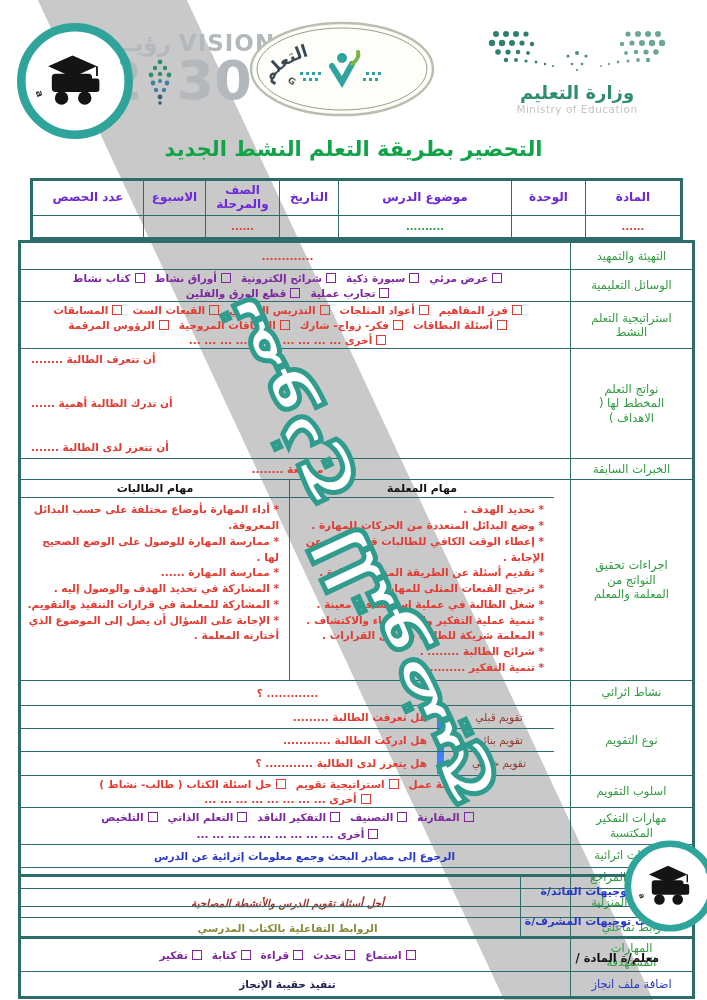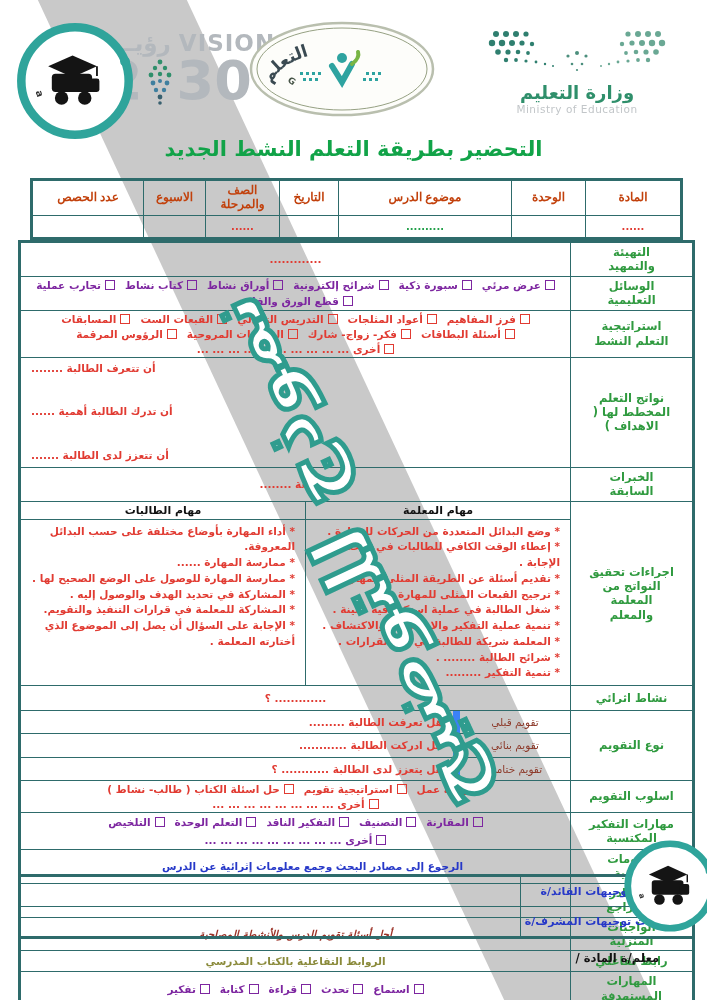--- a/index.html
+++ b/index.html
@@ -23,32 +23,32 @@
   .ministry .m-ar{font-size:18px;font-weight:700;color:#2f8f6b;margin-top:2px;}
   .ministry .m-en{font-size:10.5px;color:#c2c6c9;letter-spacing:.5px;direction:ltr;}
   
   .title{position:absolute;top:137px;left:0;right:0;text-align:center;z-index:1;
          font-size:21px;font-weight:700;color:#11a348;}
   
   .info-table{position:absolute;left:30px;top:178px;width:647px;z-index:1;border:3px solid #2e6b6b;
               display:grid;grid-template-columns:95px 74px 173px 59px 74px 62px 1fr;background:transparent;}
   .info-table .ih{border-bottom:1px solid #2e6b6b;border-left:1px solid #2e6b6b;height:34px;
        display:flex;align-items:center;justify-content:center;text-align:center;
-       color:#c2410c;font-weight:700;font-size:12px;line-height:1.15;font-family:Liberation Serif, serif;}
+       color:#6d28d9;font-weight:700;font-size:12px;line-height:1.15;}
   .info-table .iv{border-left:1px solid #2e6b6b;height:21px;display:flex;align-items:center;justify-content:center;
        font-weight:700;font-size:10px;}
   .info-table .ih:nth-child(7),.info-table .iv:nth-child(14){border-left:none;}
   .red{color:#e13b32;}.grn{color:#22a04a;}
   
   .main-table{position:absolute;left:18px;top:240px;width:671px;z-index:1;border:3px solid #2e6b6b;}
   .m-row{display:flex;border-top:1px solid #2e6b6b;}
   .m-row:first-child{border-top:none;}
   .m-label{width:122px;flex:0 0 122px;border-left:1px solid #2e6b6b;display:flex;align-items:center;
-       justify-content:center;text-align:center;color:#2f9a3f;font-weight:700;font-size:11.5px;
-       line-height:1.25;padding:2px 18px;box-sizing:border-box;}
+       justify-content:center;text-align:center;color:#2f9a3f;font-weight:400;font-size:11.5px;
+       line-height:1.25;padding:2px 18px;box-sizing:border-box;margin-left:16px;}
   .m-content{flex:1;display:flex;align-items:center;justify-content:center;box-sizing:border-box;
        font-weight:700;font-size:10.5px;}
   .chk{display:inline-flex;align-items:center;margin:0 5px;white-space:nowrap;}
   .chk .box{display:inline-block;width:8px;height:8px;border:1.4px solid currentColor;margin-left:4px;}
   .checks{flex-wrap:wrap;justify-content:center;padding:2px 4px;row-gap:3px;}
   .purple{color:#7d26a0;}
   .lines-right{flex-direction:column;align-items:flex-end;justify-content:center;padding:3px 10px;gap:28px;}
   .lines-right div{line-height:1.5;}
   .proc-content{padding:0;align-items:stretch;}
   .proc-col{display:flex;flex-direction:column;}
@@ -336,37 +336,38 @@
       <div class="m-label">الخبرات السابقة</div>
       <div class="m-content red">مراجعة ........</div>
     </div>
 
     <div class="m-row" style="min-height:175px">
       <div class="m-label">اجراءات تحقيق النواتج من المعلمة والمعلم</div>
       <div class="m-content proc-content">
         <div class="proc-col teacher">
           <div class="col-head">مهام المعلمة</div>
           <div class="col-body">
+              <div class="bullet">* تحديد الهدف .</div>
               <div class="bullet">* وضع البدائل المتعددة من الحركات للمهارة .</div>
               <div class="bullet">* إعطاء الوقت الكافي للطالبات في البحث عن الإجابة .</div>
               <div class="bullet">* تقديم أسئلة عن الطريقة المثلى للمهارة .</div>
               <div class="bullet">* ترجيح القبعات المثلى للمهارة .</div>
               <div class="bullet">* شغل الطالبة في عملية استكشافية معينة .</div>
               <div class="bullet">* تنمية عملية التفكير والاستقصاء والاكتشاف .</div>
               <div class="bullet">* المعلمة شريكة للطالبة في كل القرارات .</div>
               <div class="bullet">* شرائح الطالبة ........ .</div>
               <div class="bullet">* تنمية التفكير .........</div>
             </div>
         </div>
         <div class="proc-col students">
           <div class="col-head">مهام الطالبات</div>
           <div class="col-body">
               <div class="bullet">* أداء المهارة بأوضاع مختلفة على حسب البدائل المعروفة.</div>
+              <div class="bullet">* ممارسة المهارة للوصول على الوضع الصحيح لها .</div>
               <div class="bullet">* ممارسة المهارة ......</div>
-              <div class="bullet">* ممارسة المهارة للوصول على الوضع الصحيح لها .</div>
               <div class="bullet">* المشاركة في تحديد الهدف والوصول إليه .</div>
               <div class="bullet">* المشاركة للمعلمة في قرارات التنفيذ والتقويم.</div>
               <div class="bullet">* الإجابة على السؤال أن يصل إلى الموضوع الذي أختارته المعلمة .</div>
             </div>
         </div>
       </div>
     </div>
 
     <div class="m-row" style="min-height:24px">
       <div class="m-label">نشاط اثرائي</div>
@@ -423,21 +424,21 @@
           <span class="chk">
             <span class="box"></span>
             <span class="ct">التصنيف</span>
           </span>
           <span class="chk">
             <span class="box"></span>
             <span class="ct">التفكير الناقد</span>
           </span>
           <span class="chk">
             <span class="box"></span>
-            <span class="ct">التعلم الوحدة</span>
+            <span class="ct">التعلم الذاتي</span>
           </span>
           <span class="chk">
             <span class="box"></span>
             <span class="ct">التلخيص</span>
           </span>
           <span class="chk">
             <span class="box"></span>
             <span class="ct">أخرى ... ... ... ... ... ... ... ... ...</span>
           </span>
         </div>

